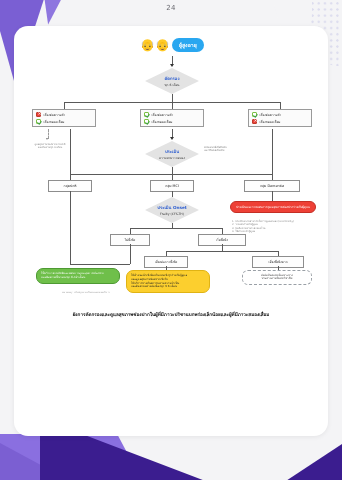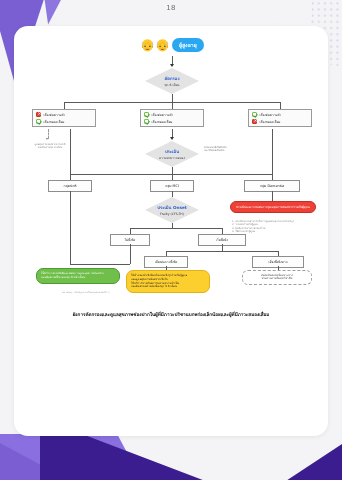--- a/index.html
+++ b/index.html
@@ -253,21 +253,21 @@
 <div id="bg">
   <div class="tri-tl-1"></div>
   <div class="tri-tl-2"></div>
   <div class="dots-tr"></div>
   <div class="wedge-bl"></div>
   <div class="tri-bl"></div>
   <div class="tri-bm"></div>
   <div class="tri-br"></div>
 </div>
 
-<div class="page-no">18</div>
+<div class="page-no">24</div>
 
 <div class="card">
 
   <div class="diagram">
 
     <div class="node" style="left:118px; top:4px; display:flex; align-items:center; gap:2px;">
       <span class="people">👴👴</span>
       <span class="pill">ผู้สูงอายุ</span>
     </div>
     <div class="ln lnv" style="left:150px; top:22px; height:9px;"></div>

